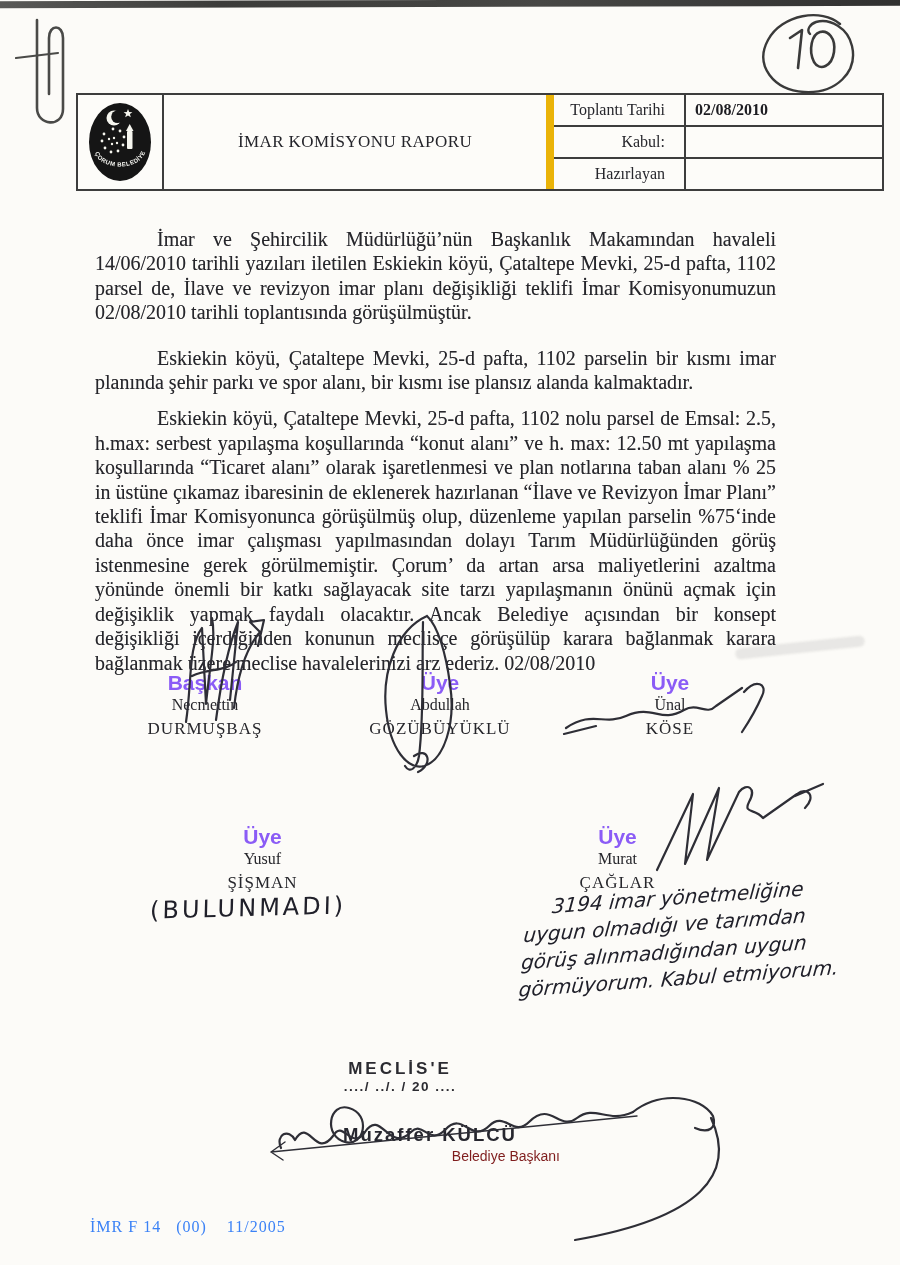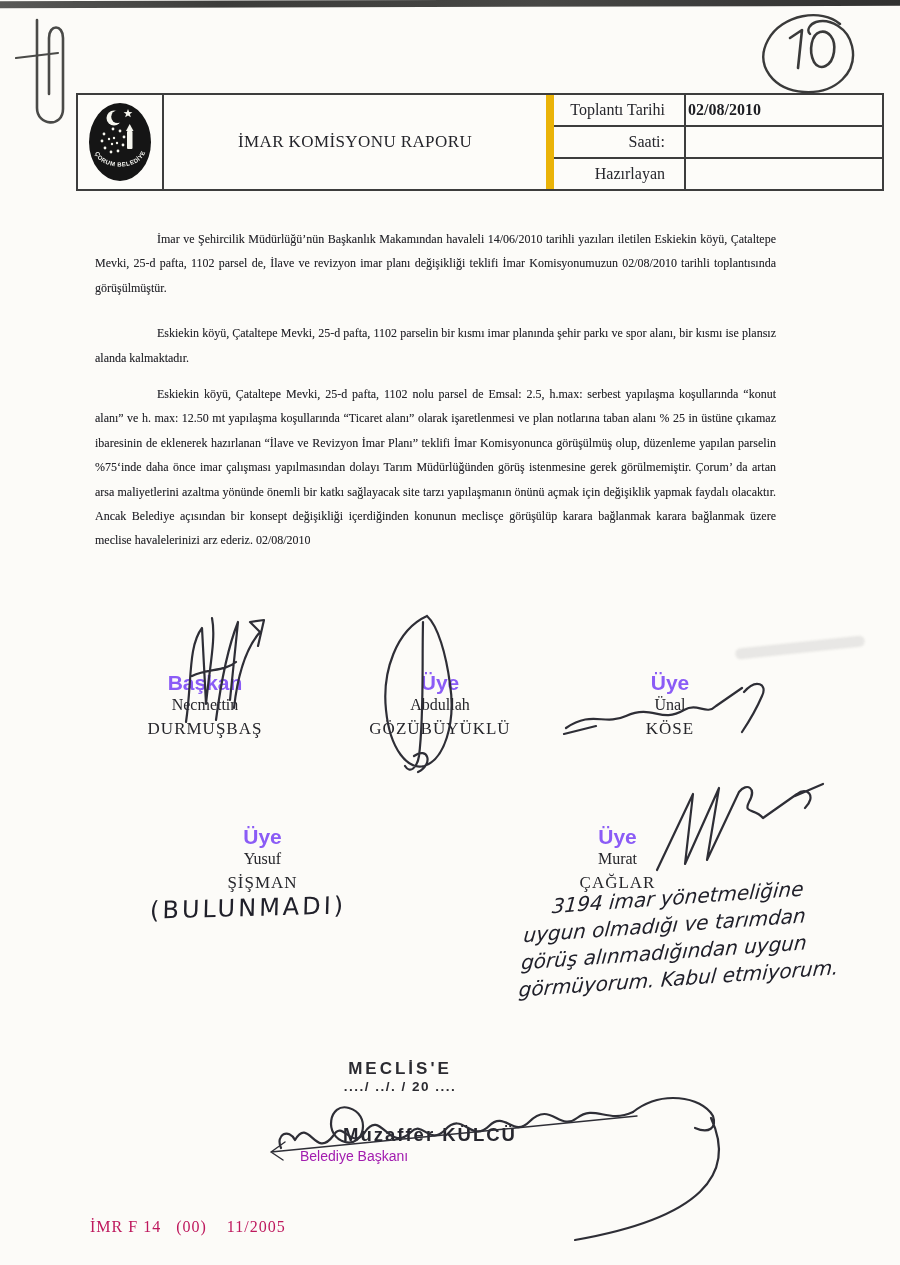--- a/index.html
+++ b/index.html
@@ -16,23 +16,23 @@
   .htable{position:absolute;left:76px;top:93px;width:808px;height:98px;
           border:2px solid #3d3d3d;display:flex;background:#fdfcf9;box-sizing:border-box;}
   .logo-cell{width:84px;border-right:2px solid #3d3d3d;display:flex;align-items:center;justify-content:center;}
   .title-cell{width:382px;border-right:8px solid #eab308;display:flex;align-items:center;justify-content:center;
               font-size:17px;letter-spacing:0.4px;color:#24242a;text-align:center;}
   .fields{flex:1;display:flex;flex-direction:column;}
   .frow{flex:1;display:flex;border-bottom:2px solid #3d3d3d;}
   .frow:last-child{border-bottom:none;}
   .flabel{width:132px;border-right:2px solid #3d3d3d;display:flex;align-items:center;justify-content:flex-end;
           padding-right:19px;font-size:16px;color:#26262c;box-sizing:border-box;}
-  .fvalue{flex:1;display:flex;align-items:center;padding-left:2px;font-weight:bold;font-size:16px;color:#1d1d22;}
-  
-  .body-text{position:absolute;left:95px;top:227px;width:681px;font-size:12px;line-height:24.4px;
+  .fvalue{flex:1;display:flex;align-items:center;padding-left:9px;font-weight:bold;font-size:16px;color:#1d1d22;}
+  
+  .body-text{position:absolute;left:95px;top:227px;width:681px;font-size:20px;line-height:24.4px;
              text-align:justify;color:#26262b;text-shadow:0 0 0.4px rgba(30,30,40,0.35);}
   .body-text p{margin:0 0 21px 0;text-indent:62px;}
   .body-text p.tight{margin-bottom:12px;}
   
   .sigblock{position:absolute;text-align:center;z-index:2;}
   .sig-title{font-family:Liberation Sans, sans-serif;font-weight:bold;font-size:21px;color:#8b5cf6;line-height:22px;}
   .sig-first{font-size:16px;line-height:22px;}
   .sig-last{font-size:17px;letter-spacing:1px;line-height:25px;}
   
   .hand{font-family:"DejaVu Sans",sans-serif;font-style:italic;color:#20202a;z-index:4;}
@@ -42,23 +42,23 @@
            font-size:20px;line-height:27px;}
   .hw-note div.l0{padding-left:26px;}
   
   .meclis{position:absolute;left:290px;top:1059px;width:220px;text-align:center;
           font-family:"Liberation Sans",sans-serif;font-weight:bold;color:#2b2b31;z-index:2;}
   .meclis-h{font-size:17px;letter-spacing:3px;}
   .meclis-date{font-size:13.5px;letter-spacing:1.5px;margin-top:0;}
   .stamp-name{position:absolute;left:300px;top:1124px;width:260px;text-align:center;
               font-family:"Liberation Sans",sans-serif;font-weight:bold;font-size:18.5px;
               letter-spacing:2px;color:#26262e;z-index:2;}
-  .stamp-role{position:absolute;left:300px;top:1148px;width:260px;text-align:left;
-              font-family:"Liberation Sans",sans-serif;font-size:14px;color:#a21caf;z-index:2;}
-  .footer{position:absolute;left:90px;top:1218px;font-size:16px;color:#be185d;
+  .stamp-role{position:absolute;left:300px;top:1148px;width:260px;text-align:right;
+              font-family:"Liberation Sans",sans-serif;font-size:14px;color:#7f1d1d;z-index:2;}
+  .footer{position:absolute;left:90px;top:1218px;font-size:16px;color:#3b82f6;
           letter-spacing:1px;white-space:pre;}
   .smudge{position:absolute;left:735px;top:642px;width:130px;height:11px;
           background:rgba(60,60,60,0.10);border-radius:6px;transform:rotate(-6deg);filter:blur(1px);}
 </style>
 </head>
 <body>
 
 <div class="page">
 
   <div class="scan-bar"></div>
@@ -106,21 +106,21 @@
         </text>
       </svg>
     </div>
     <div class="title-cell">İMAR KOMİSYONU RAPORU</div>
     <div class="fields">
       <div class="frow">
         <div class="flabel">Toplantı Tarihi</div>
         <div class="fvalue">02/08/2010</div>
       </div>
       <div class="frow">
-        <div class="flabel">Saati:</div>
+        <div class="flabel">Kabul:</div>
         <div class="fvalue"></div>
       </div>
       <div class="frow">
         <div class="flabel">Hazırlayan</div>
         <div class="fvalue"></div>
       </div>
     </div>
   </div>
 
   <div class="body-text">

